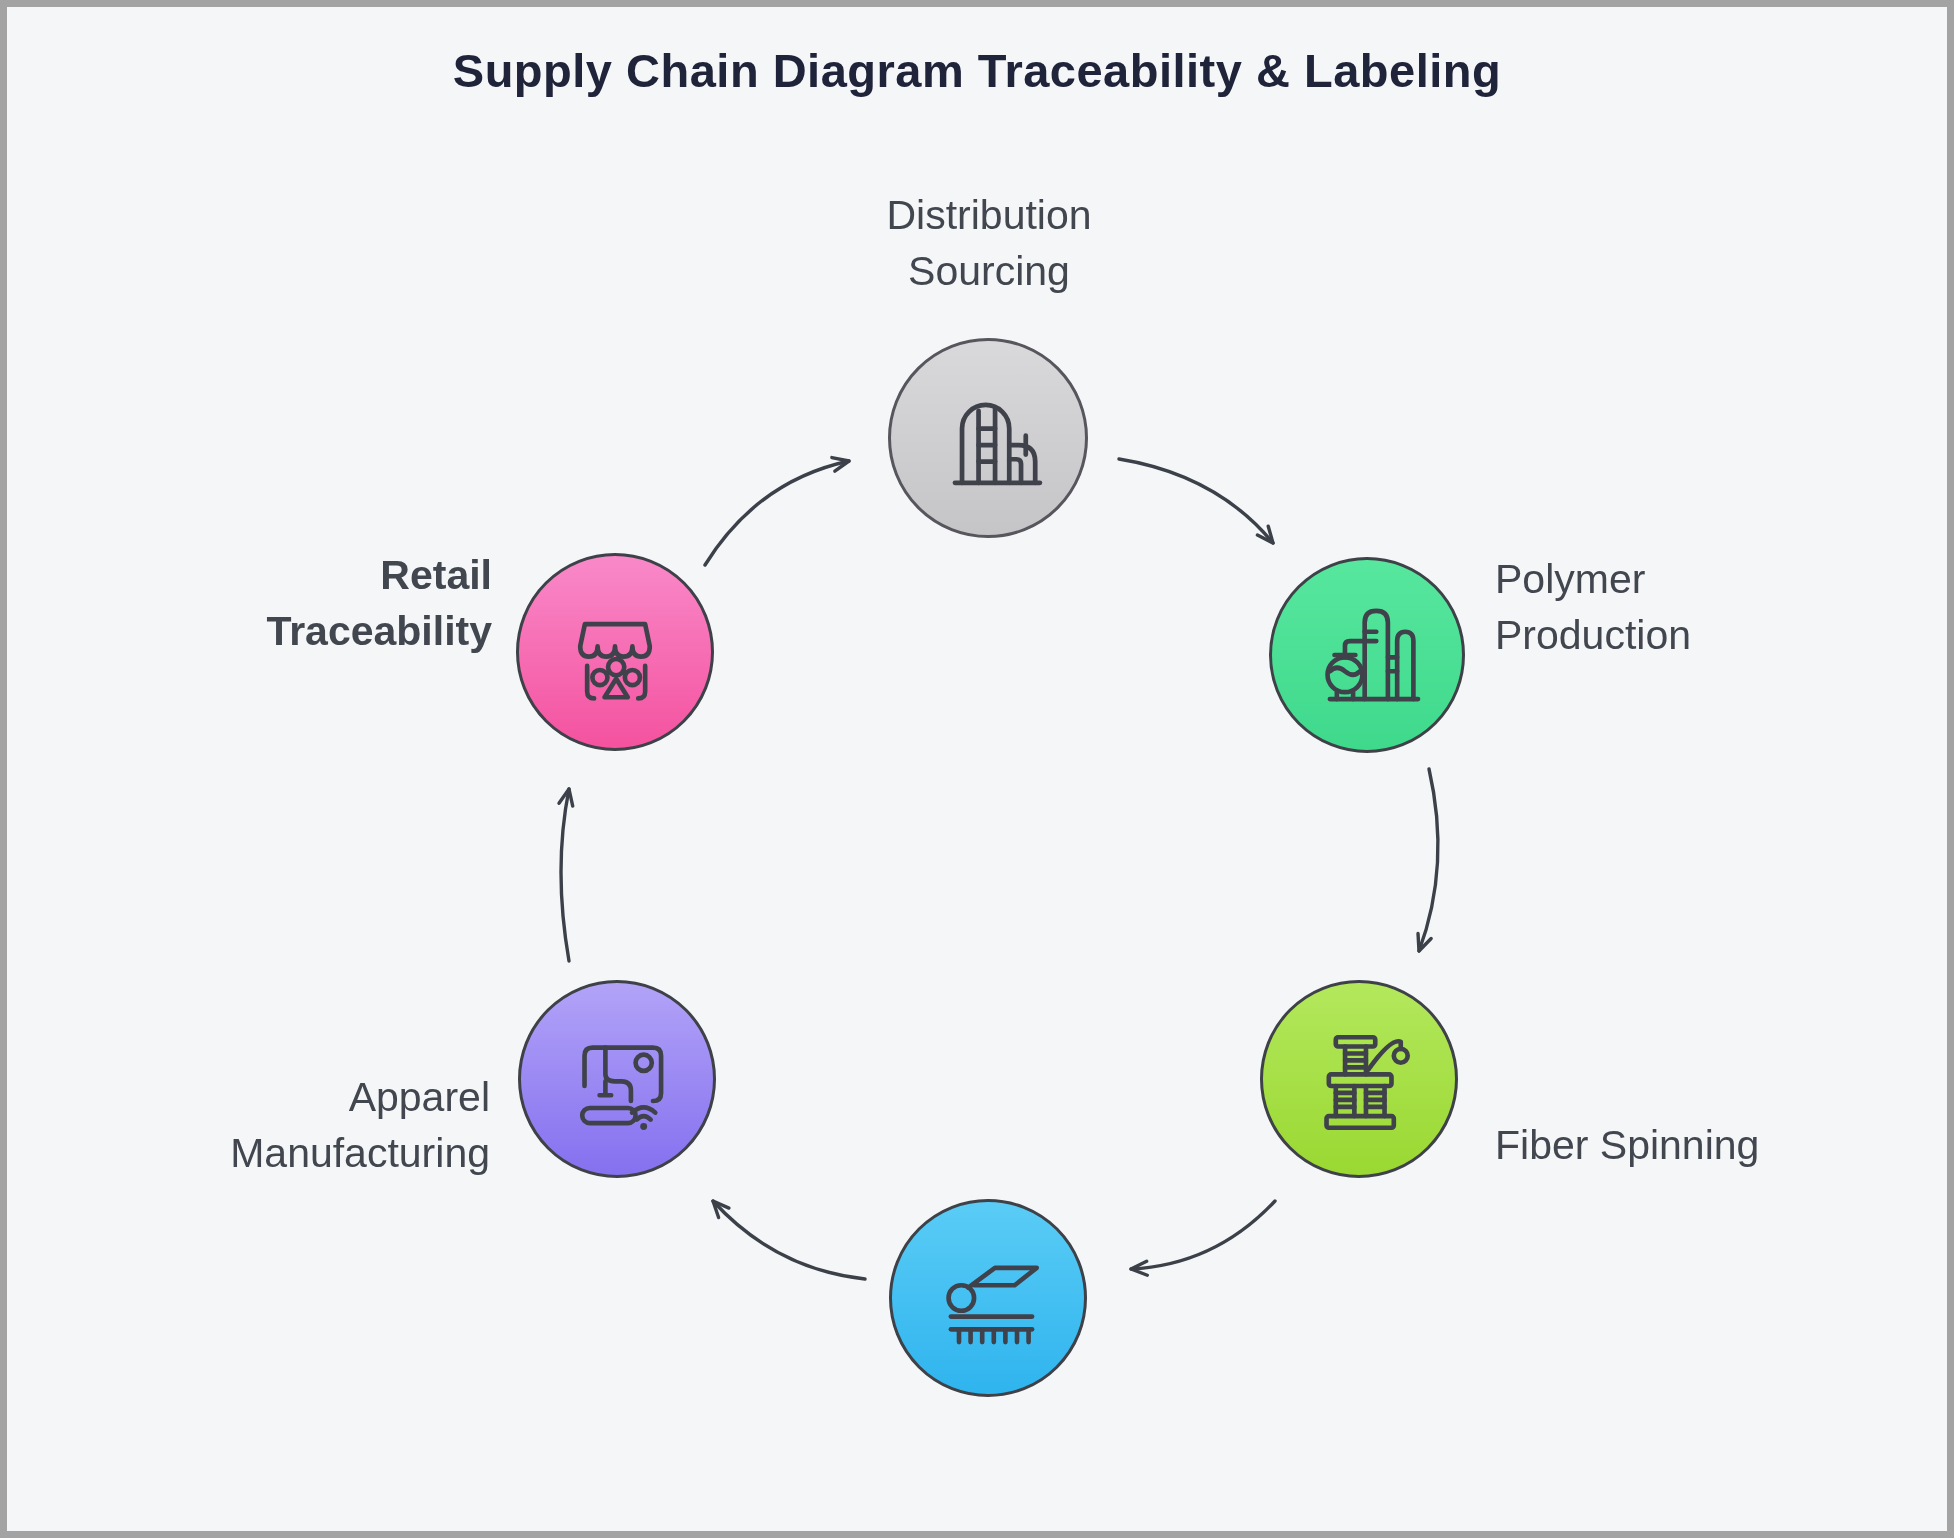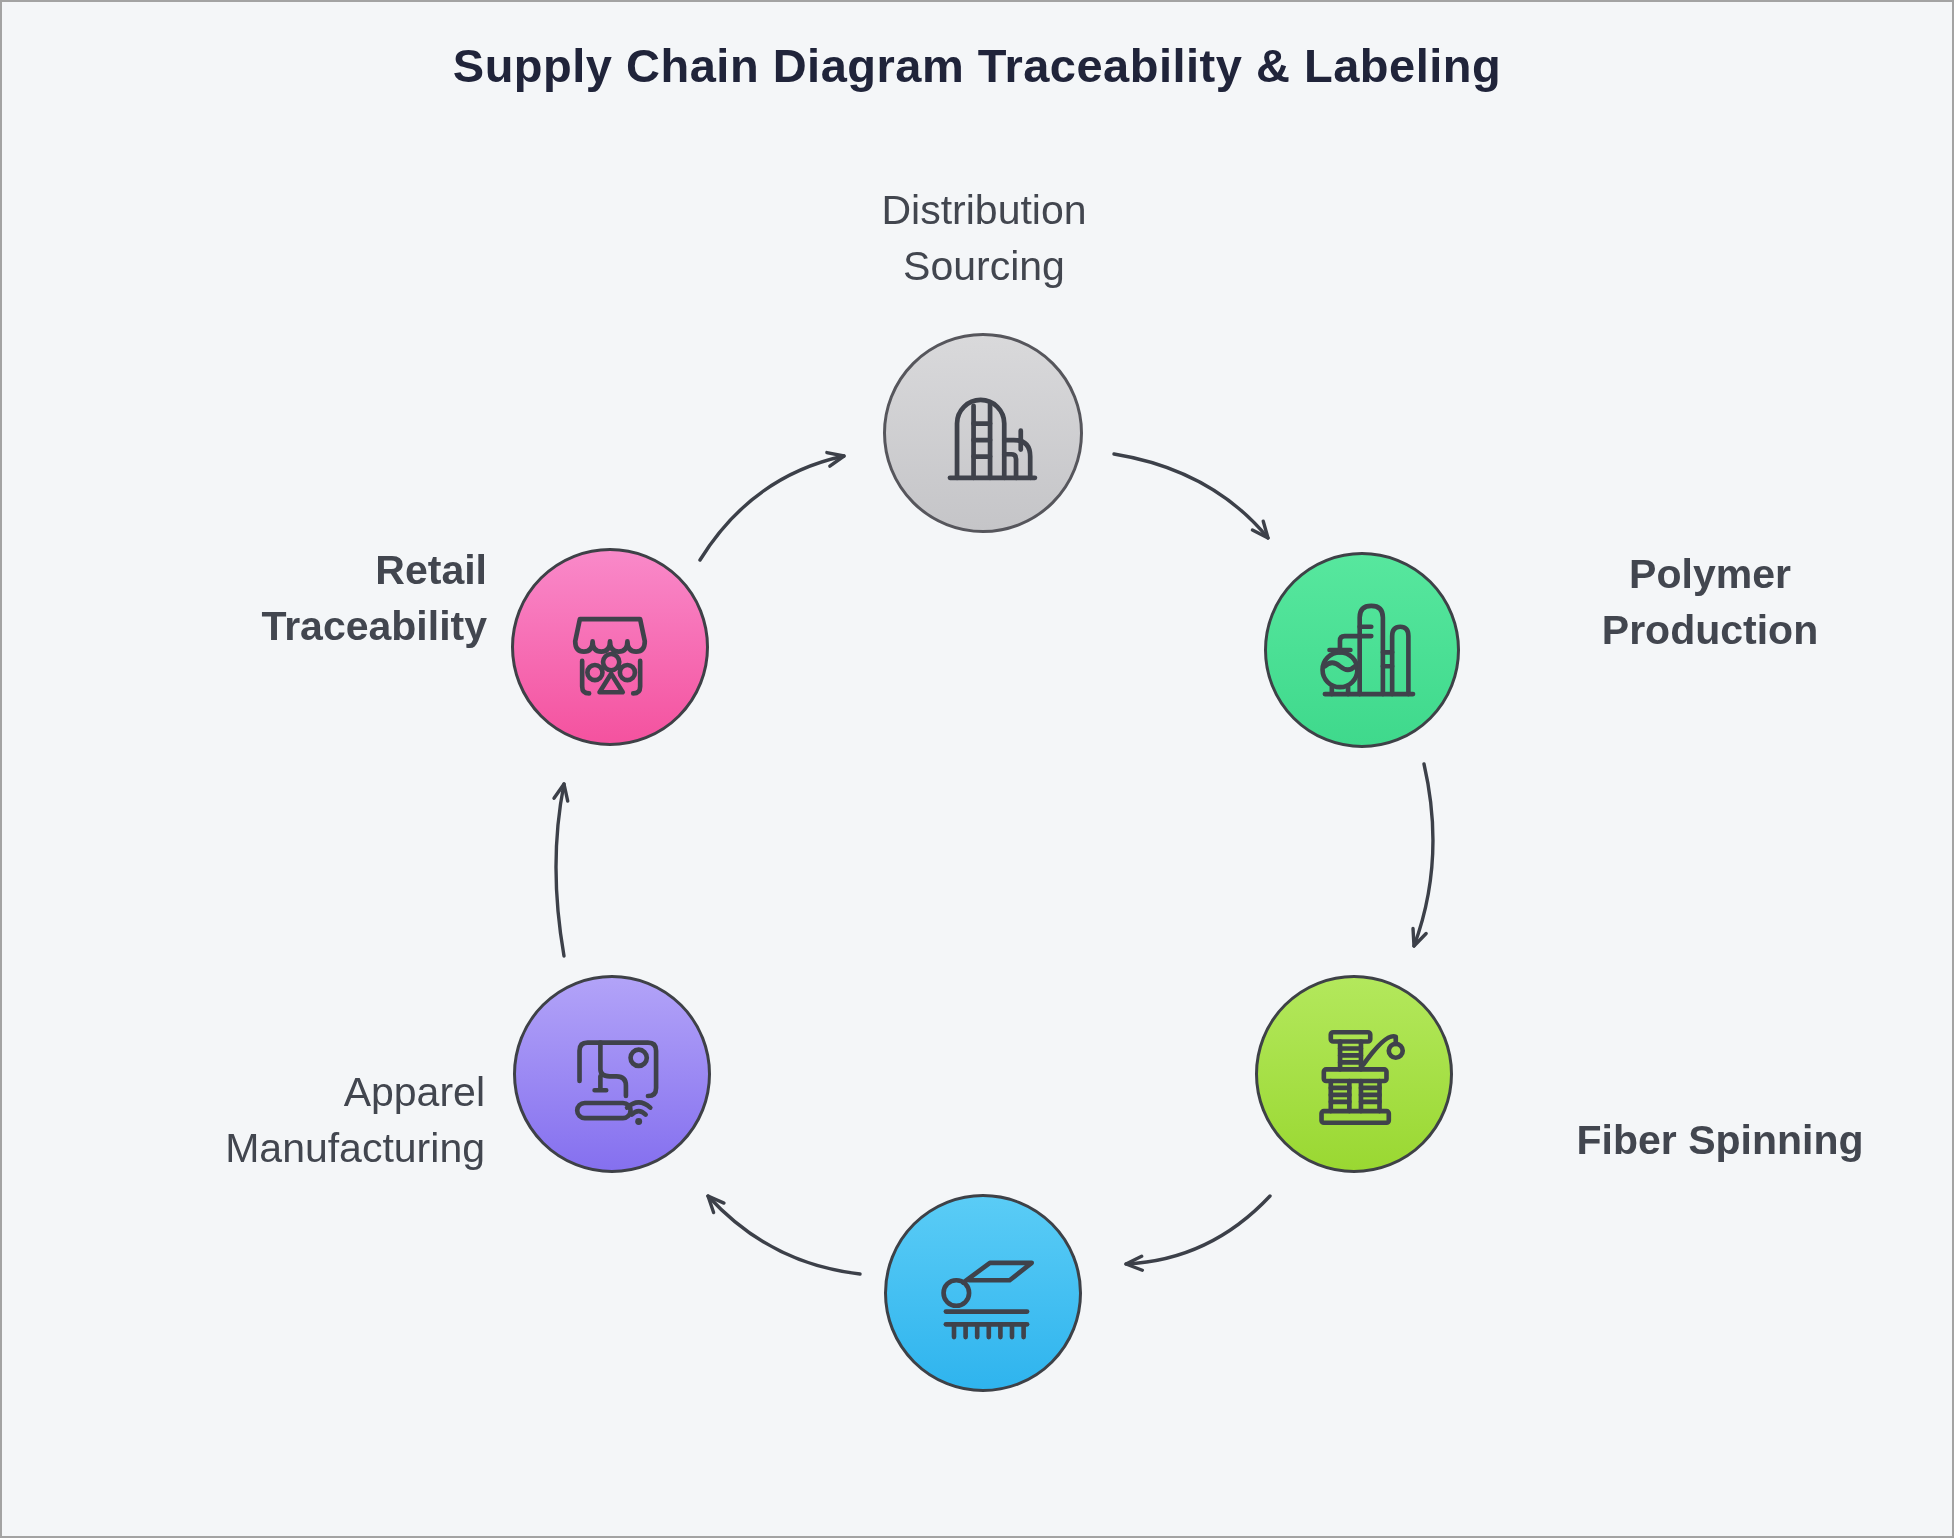--- a/index.html
+++ b/index.html
@@ -1,35 +1,35 @@
 <!DOCTYPE html>
 <html style="--title: #20243a; --label: #42464f; --arrow: #3c4049;"><head>
 <meta charset="utf-8">
 <style>
   html,body{margin:0;padding:0;background:#ffffff;}
   .canvas{
     position:relative;width:1954px;height:1538px;box-sizing:border-box;
-    background:#f4f6f8;border:2px solid #a3a3a3;overflow:hidden;
+    background:#f4f6f8;border:7px solid #a3a3a3;overflow:hidden;
     font-family:"Liberation Sans", sans-serif;
   }
   .title{
     position:absolute;top:36px;left:0;width:100%;text-align:center;
     font-size:47px;font-weight:800;color:var(--title,#20243a);letter-spacing:.5px;
   }
   .node-circle{
     position:absolute;border-radius:50%;border:3px solid #3e4147;
     display:flex;align-items:center;justify-content:center;box-sizing:border-box;
   }
   .icon{fill:none;stroke:#3f424b;stroke-width:4;stroke-linecap:round;stroke-linejoin:round;}
   .icon .fill{fill:#3f424b;stroke:none;}
   .node-label{
     position:absolute;font-size:41px;color:var(--label,#42464f);line-height:56px;
   }
   .lbl-line{display:block;}
-  .align-c{text-align:center;} .align-l{text-align:center;font-weight:bold;} .align-r{text-align:right;}
+  .align-c{text-align:center;} .align-l{text-align:left;} .align-r{text-align:right;}
   .arrow-layer{position:absolute;top:0;left:0;width:1954px;height:1538px;pointer-events:none;}
   .arrow-path{fill:none;stroke:var(--arrow,#3c4049);stroke-width:3.4;stroke-linecap:round;}
 </style>
 </head>
 <body>
 
 <div class="canvas">
 
   <div class="title">Supply Chain Diagram Traceability &amp; Labeling</div>
 

